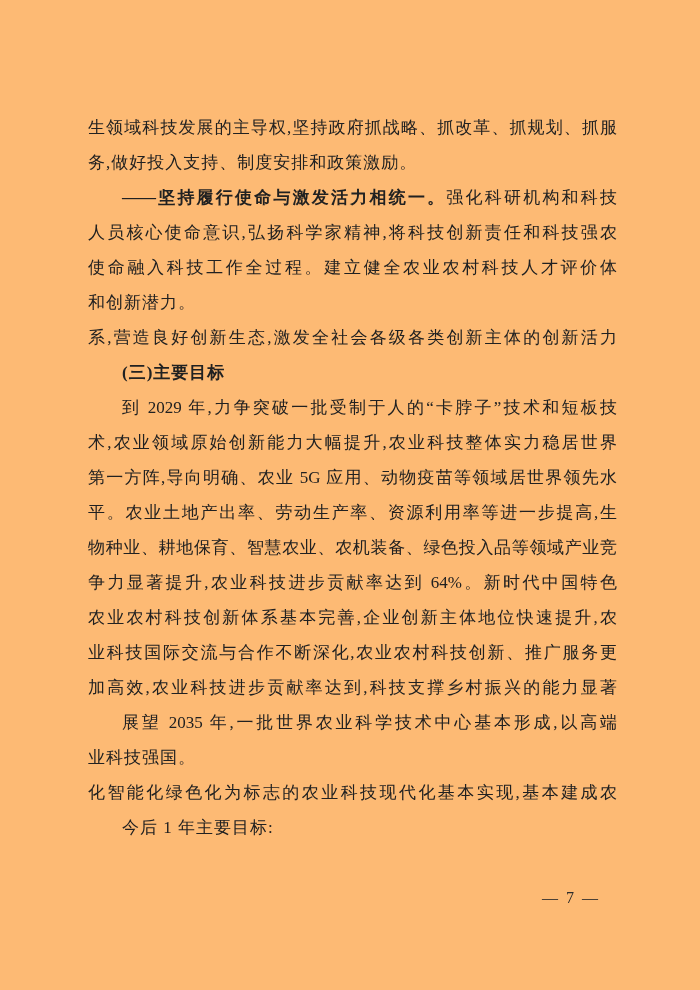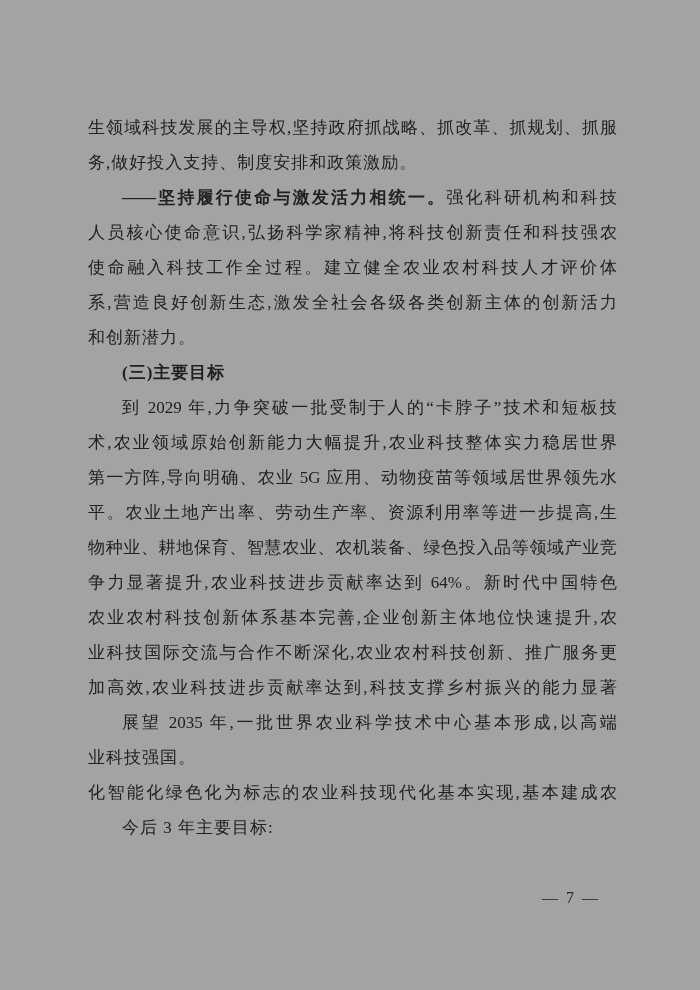--- a/index.html
+++ b/index.html
@@ -5,21 +5,21 @@
   html, body {
     margin: 0;
     padding: 0;
     background: #e8e8e8;
   }
   .page {
     position: relative;
     width: 700px;
     height: 990px;
     margin: 0 auto;
-    background: #a3a3a3;
+    background: #fdba74;
     font-family: "Liberation Serif", "DejaVu Serif", serif;
     color: #212121;
     overflow: hidden;
   }
   .content {
     position: absolute;
     top: 110px;
     left: 88px;
     right: 83px;
   }
@@ -62,31 +62,31 @@
 </head>
 <body>
 
 <div class="page">
   <main class="content">
     <div class="line">生领域科技发展的主导权,坚持政府抓战略、抓改革、抓规划、抓服</div>
     <div class="line plain">务,做好投入支持、制度安排和政策激励。</div>
     <div class="line indent"><span class="bold-lead">——坚持履行使命与激发活力相统一。</span><span>强化科研机构和科技</span></div>
     <div class="line">人员核心使命意识,弘扬科学家精神,将科技创新责任和科技强农</div>
     <div class="line">使命融入科技工作全过程。建立健全农业农村科技人才评价体</div>
+    <div class="line plain">和创新潜力。</div>
     <div class="line">系,营造良好创新生态,激发全社会各级各类创新主体的创新活力</div>
-    <div class="line plain">和创新潜力。</div>
     <div class="line heading indent">(三)主要目标</div>
     <div class="line indent">到 2029 年,力争突破一批受制于人的“卡脖子”技术和短板技</div>
     <div class="line">术,农业领域原始创新能力大幅提升,农业科技整体实力稳居世界</div>
     <div class="line">第一方阵,导向明确、农业 5G 应用、动物疫苗等领域居世界领先水</div>
     <div class="line">平。农业土地产出率、劳动生产率、资源利用率等进一步提高,生</div>
     <div class="line">物种业、耕地保育、智慧农业、农机装备、绿色投入品等领域产业竞</div>
     <div class="line">争力显著提升,农业科技进步贡献率达到 64%。新时代中国特色</div>
     <div class="line">农业农村科技创新体系基本完善,企业创新主体地位快速提升,农</div>
     <div class="line">业科技国际交流与合作不断深化,农业农村科技创新、推广服务更</div>
     <div class="line">加高效,农业科技进步贡献率达到,科技支撑乡村振兴的能力显著</div>
     <div class="line indent">展望 2035 年,一批世界农业科学技术中心基本形成,以高端</div>
     <div class="line plain">业科技强国。</div>
     <div class="line">化智能化绿色化为标志的农业科技现代化基本实现,基本建成农</div>
-    <div class="line plain indent">今后 3 年主要目标:</div>
+    <div class="line plain indent">今后 1 年主要目标:</div>
   </main>
   <div class="page-number">— 7 —</div>
 </div>
 
 </body></html>

